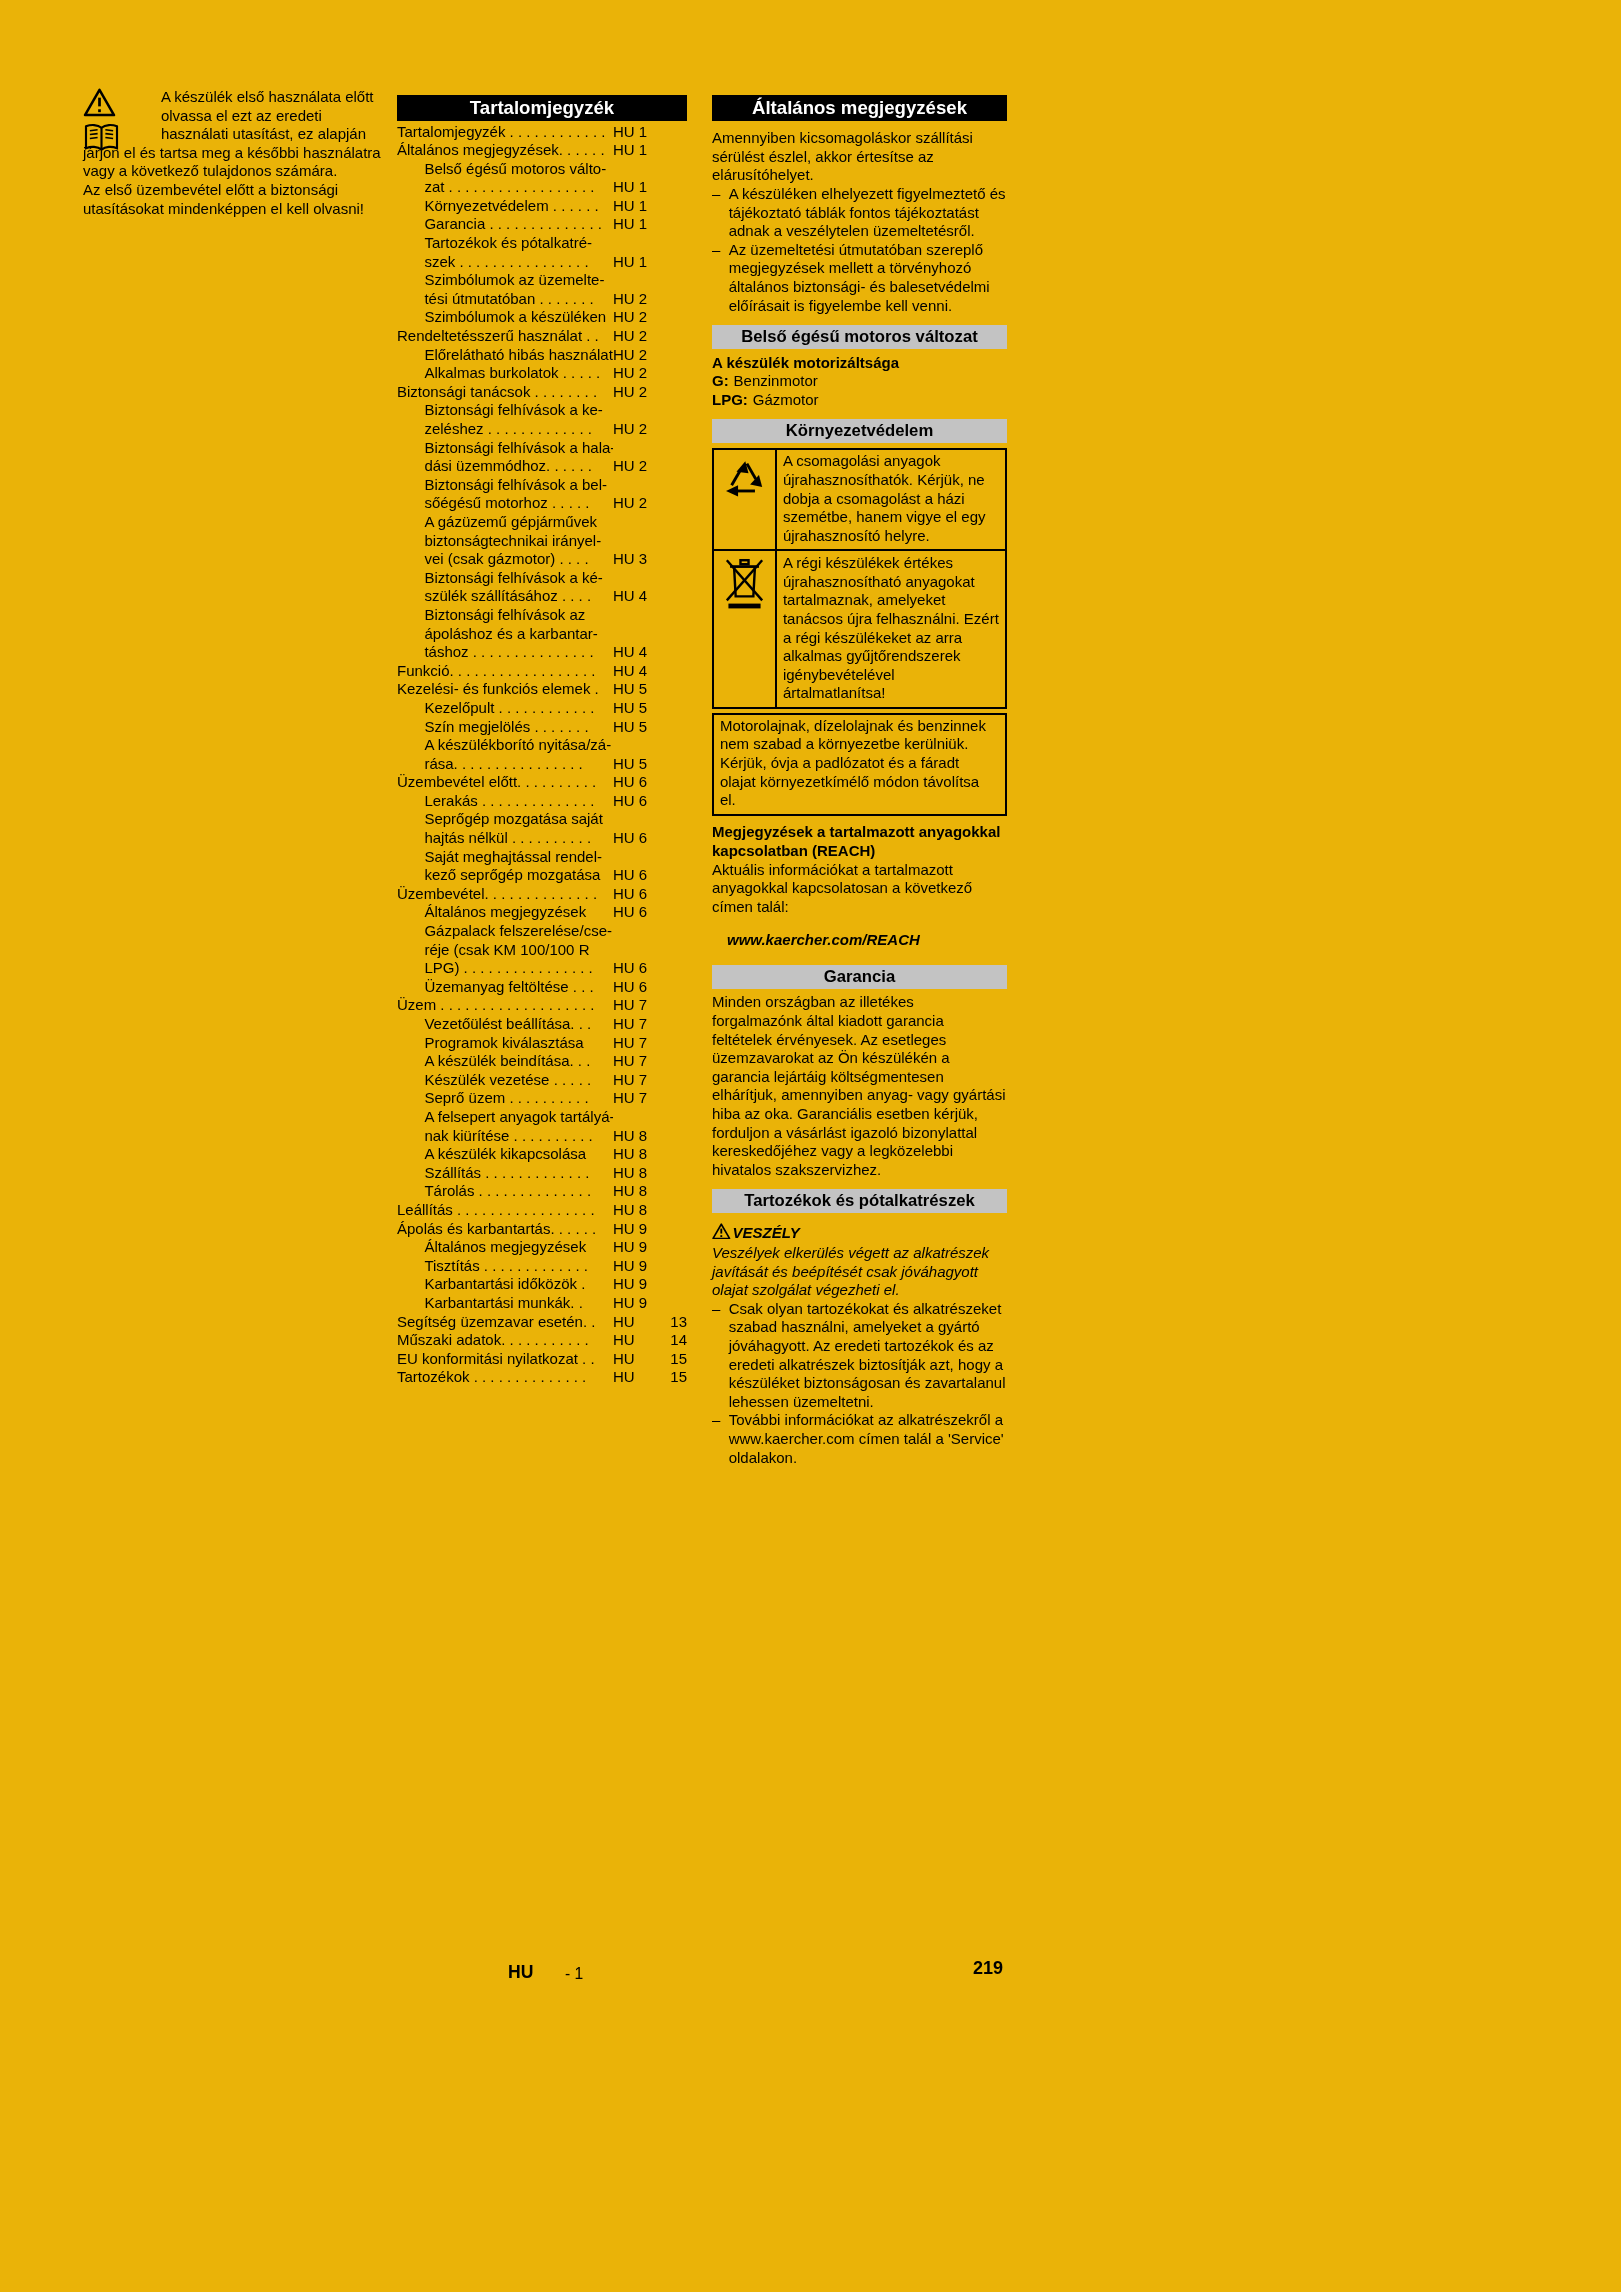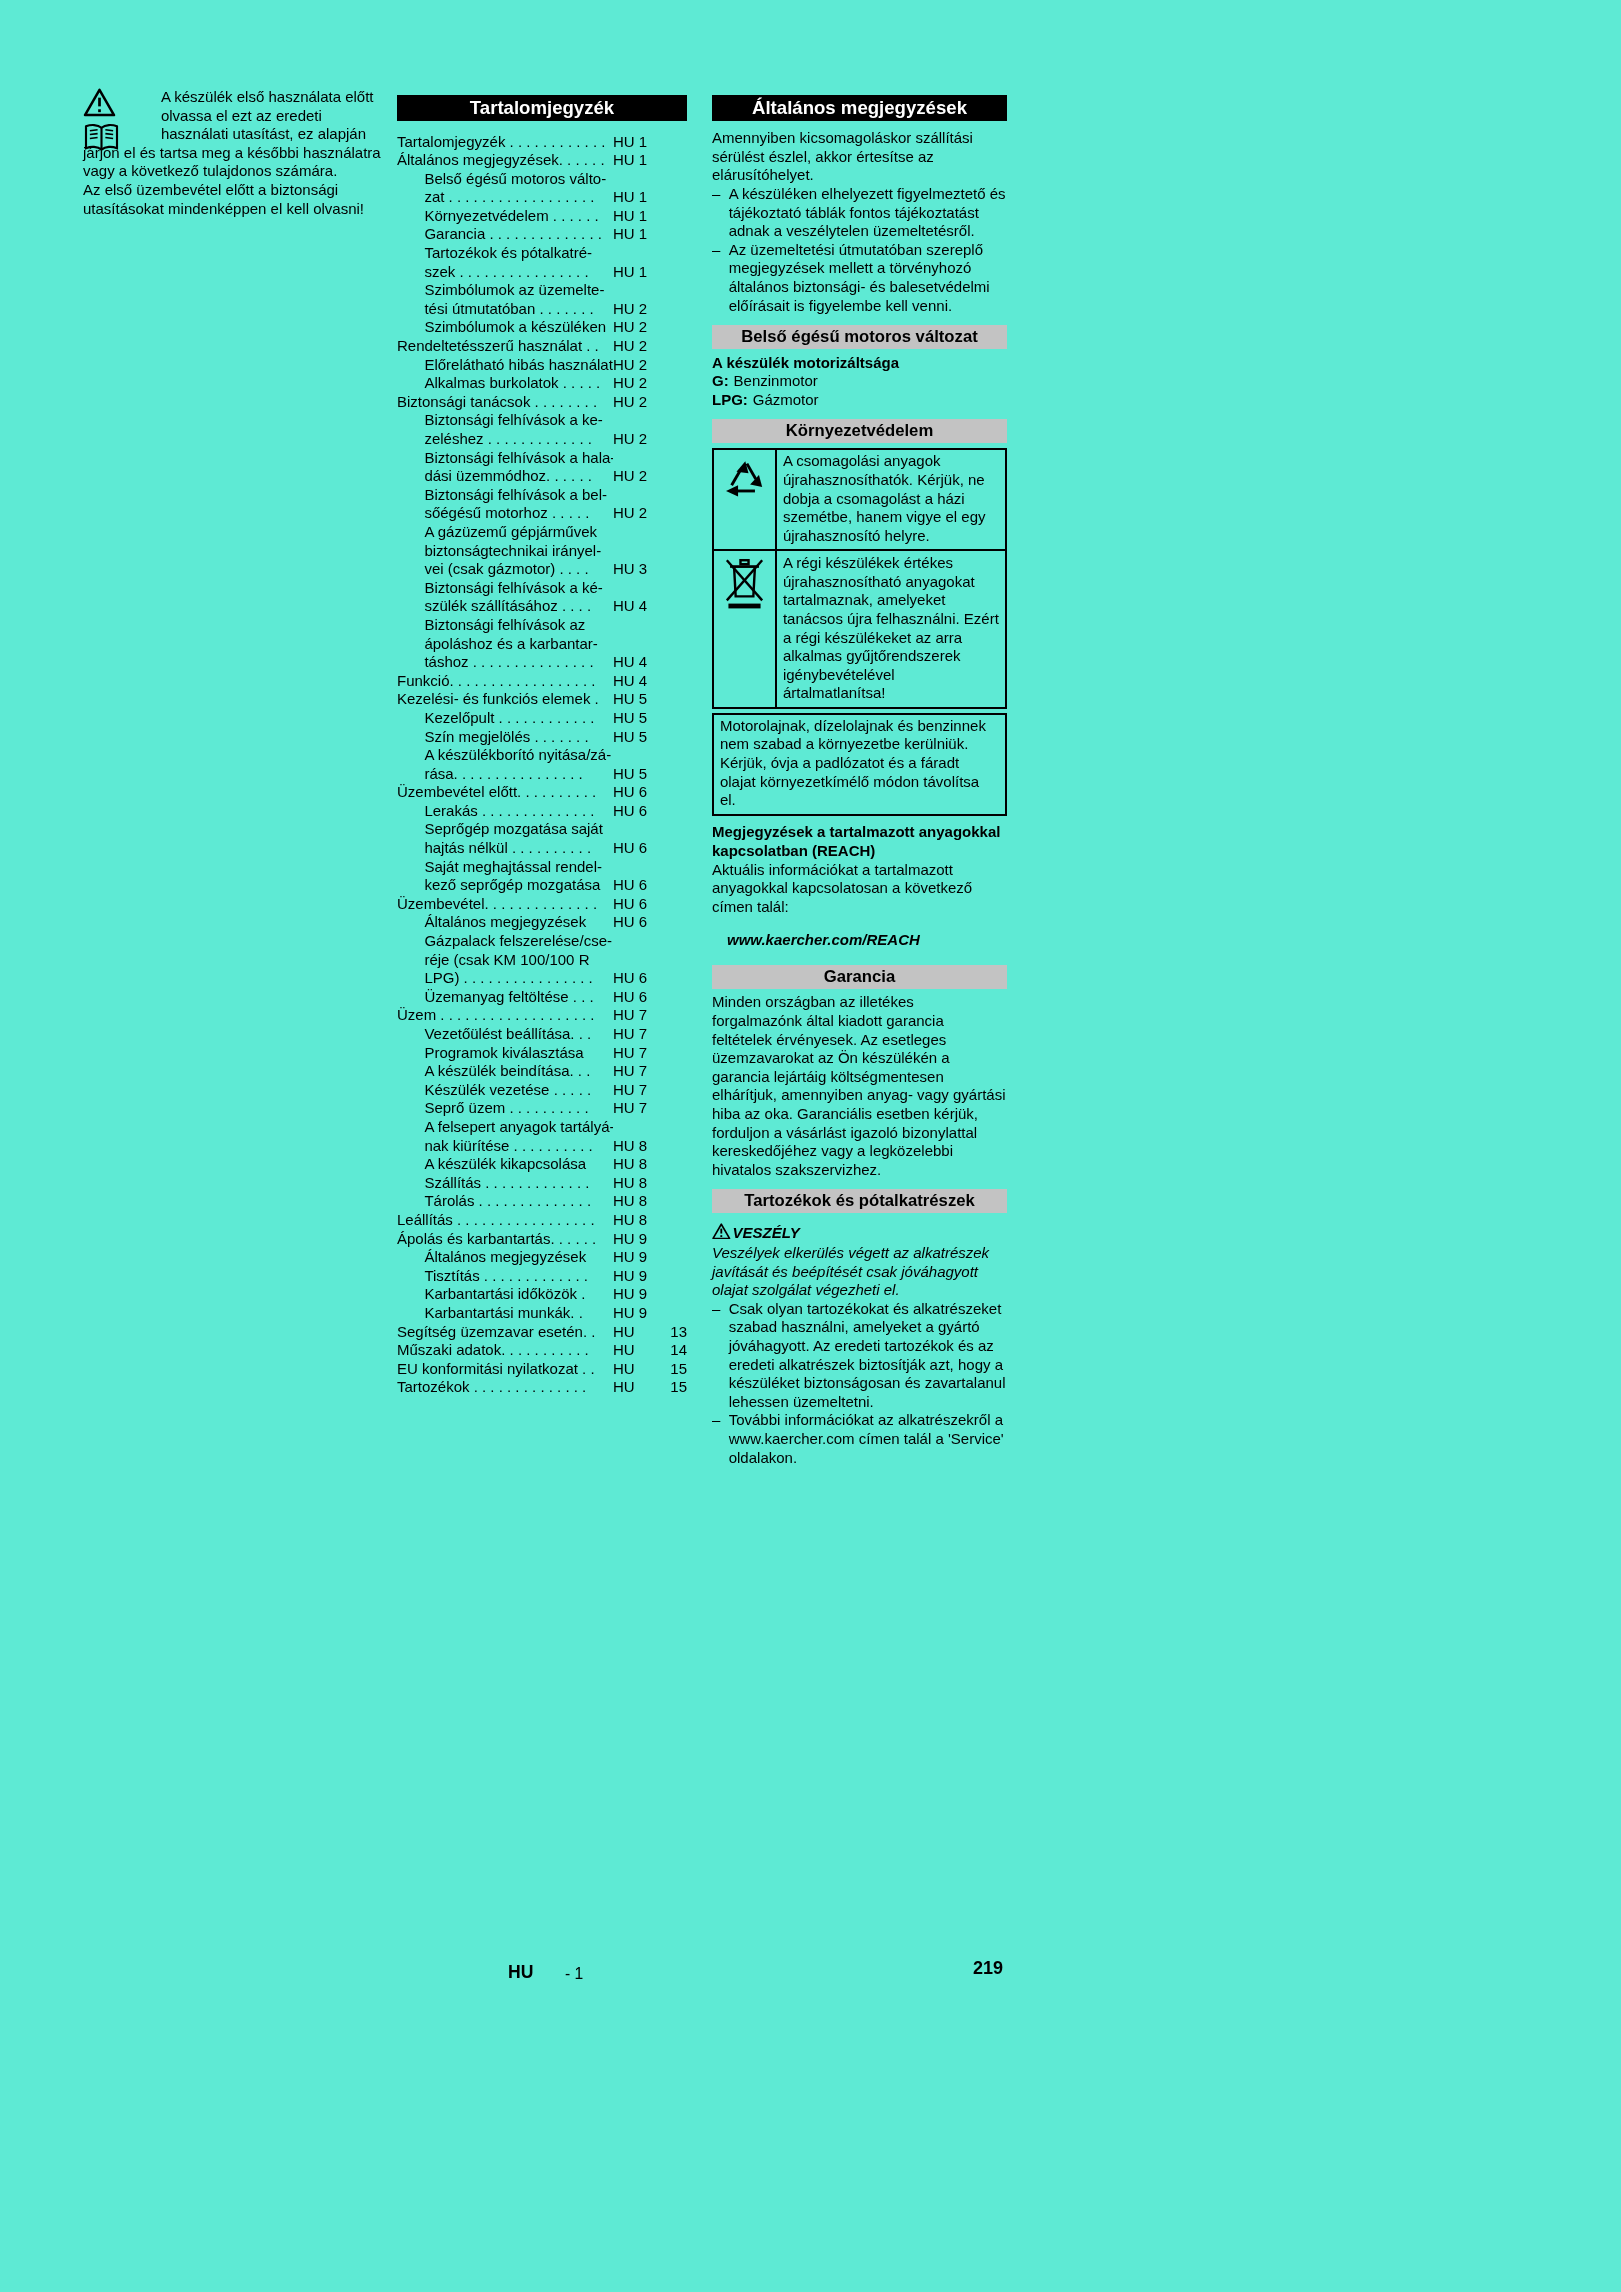--- a/index.html
+++ b/index.html
@@ -1,21 +1,21 @@
 <!DOCTYPE html>
 <html style="--header-bg: #000000; --header-fg: #ffffff; --subheader-bg: #c3c3c3;"><head>
 <meta charset="utf-8">
 <style>
   * { box-sizing: border-box; }
   html, body { margin: 0; padding: 0; background: #ffffff; }
   .page {
     position: relative;
     width: 1621px;
     height: 2293px;
-    background: #5eead4;
+    background: #eab308;
     font-family: "Liberation Sans", sans-serif;
     font-size: 15px;
     line-height: 18.6px;
     color: #000;
     overflow: hidden;
   }
   .col { position: absolute; }
   .col-left  { left: 83px;  top: 88px; width: 302px; }
   .col-mid   { left: 397px; top: 95px; width: 290px; }
   .col-right { left: 712px; top: 95px; width: 295px; }
@@ -36,21 +36,21 @@
     padding: 1px 0;
     margin: 9.8px 0 4.9px 0;
   }
 
   
   .intro-icons { float: left; width: 74px; height: 39px; margin: 0 3.9px 2px 0; }
   .intro-icons .ic { display: inline-block; margin-right: 2.9px; vertical-align: top; }
   .intro-p { margin: 0; display: block; }
 
   
-  .toc-list { margin-top: 12px; }
+  .toc-list { margin-top: 2px; }
   .toc-row { display: flex; line-height: 18.6px; }
   .toc-text { flex: 1 1 auto; min-width: 0; white-space: nowrap; overflow: hidden; }
   .toc-row.ind .toc-text { padding-left: 27.4px; }
   .toc-page { flex: 0 0 45px; white-space: nowrap; }
   .toc-num { flex: 0 0 29px; text-align: right; white-space: nowrap; }
 
   
   .body-p { margin: 0; }
   .italic { font-style: italic; }
   .b { font-weight: bold; }

